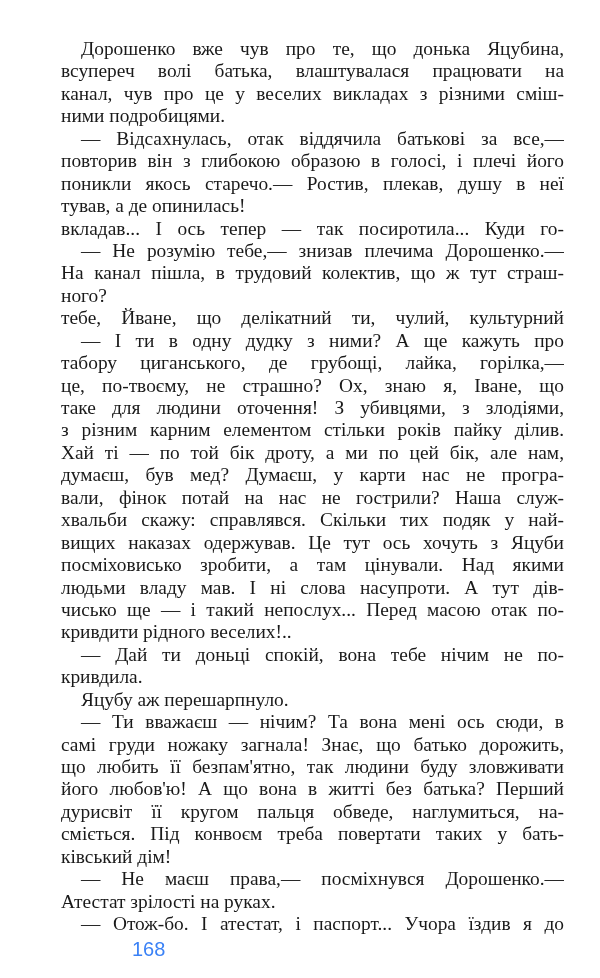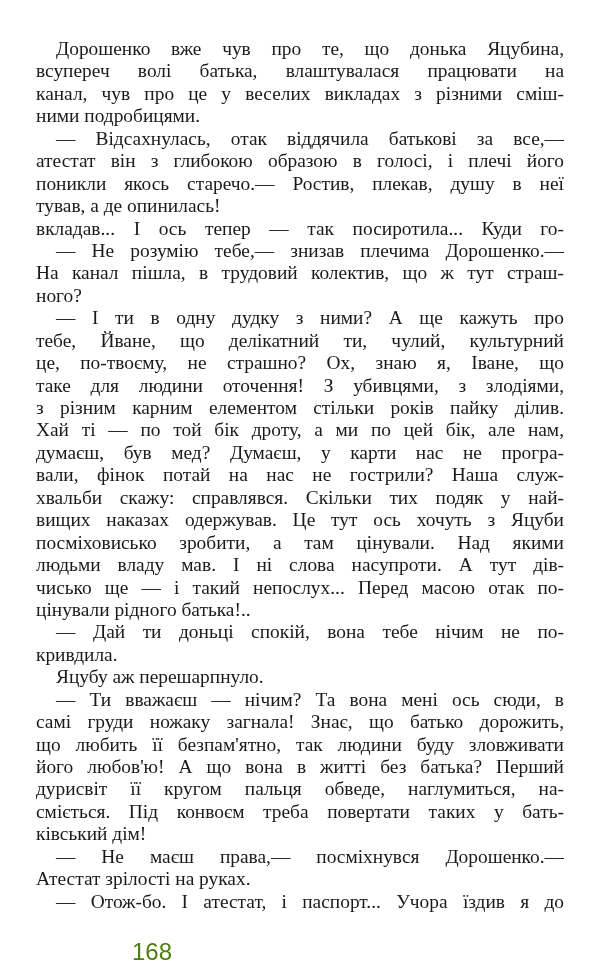--- a/index.html
+++ b/index.html
@@ -13,62 +13,64 @@
     font-size: 19.4px;
     line-height: 22.45px;
     color: #1a1a1a;
   }
   .line {
     display: block;
     white-space: nowrap;
     text-align: justify;
     text-align-last: justify;
     height: 22.45px;
+    margin-left: 25px;
   }
   .line.last { text-align-last: left; }
   .line.indent { padding-left: 20px; }
   .page-number {
     position: absolute;
     left: 132px;
     top: 938px;
     font-family: "Liberation Sans", "DejaVu Sans", sans-serif;
-    font-size: 24px;
-    color: #4d7c0f;
+    font-size: 20px;
+    color: #3b82f6;
   }
 </style>
 </head>
 <body>
 
 <div class="page" id="page-body">
     <span class="line indent">Дорошенко вже чув про те, що донька Яцубина,</span>
     <span class="line">всупереч волі батька, влаштувалася працювати на</span>
     <span class="line">канал, чув про це у веселих викладах з різними сміш-</span>
     <span class="line last">ними подробицями.</span>
     <span class="line indent">— Відсахнулась, отак віддячила батькові за все,—</span>
-    <span class="line">атестат він з глибокою образою в голосі, і плечі його</span>
+    <span class="line">повторив він з глибокою образою в голосі, і плечі його</span>
     <span class="line">поникли якось старечо.— Ростив, плекав, душу в неї</span>
     <span class="line last">тував, а де опинилась!</span>
     <span class="line">вкладав... І ось тепер — так посиротила... Куди го-</span>
     <span class="line indent">— Не розумію тебе,— знизав плечима Дорошенко.—</span>
     <span class="line">На канал пішла, в трудовий колектив, що ж тут страш-</span>
     <span class="line last">ного?</span>
+    <span class="line">тебе, Йване, що делікатний ти, чулий, культурний</span>
     <span class="line indent">— І ти в одну дудку з ними? А ще кажуть про</span>
-    <span class="line">тебе, Йване, що делікатний ти, чулий, культурний</span>
+    <span class="line">табору циганського, де грубощі, лайка, горілка,—</span>
     <span class="line">це, по-твоєму, не страшно? Ох, знаю я, Іване, що</span>
     <span class="line">таке для людини оточення! З убивцями, з злодіями,</span>
     <span class="line">з різним карним елементом стільки років пайку ділив.</span>
     <span class="line">Хай ті — по той бік дроту, а ми по цей бік, але нам,</span>
     <span class="line">думаєш, був мед? Думаєш, у карти нас не програ-</span>
     <span class="line">вали, фінок потай на нас не гострили? Наша служ-</span>
     <span class="line">хвальби скажу: справлявся. Скільки тих подяк у най-</span>
     <span class="line">вищих наказах одержував. Це тут ось хочуть з Яцуби</span>
     <span class="line">посміховисько зробити, а там цінували. Над якими</span>
     <span class="line">людьми владу мав. І ні слова насупроти. А тут дів-</span>
     <span class="line">чисько ще — і такий непослух... Перед масою отак по-</span>
-    <span class="line last">цінували рідного батька!..</span>
+    <span class="line last">кривдити рідного веселих!..</span>
     <span class="line indent">— Дай ти доньці спокій, вона тебе нічим не по-</span>
     <span class="line last">кривдила.</span>
     <span class="line indent last">Яцубу аж перешарпнуло.</span>
     <span class="line indent">— Ти вважаєш — нічим? Та вона мені ось сюди, в</span>
     <span class="line">самі груди ножаку загнала! Знає, що батько дорожить,</span>
     <span class="line">що любить її безпам'ятно, так людини буду зловживати</span>
     <span class="line">його любов'ю! А що вона в житті без батька? Перший</span>
     <span class="line">дурисвіт її кругом пальця обведе, наглумиться, на-</span>
     <span class="line">сміється. Під конвоєм треба повертати таких у бать-</span>
     <span class="line last">ківський дім!</span>

